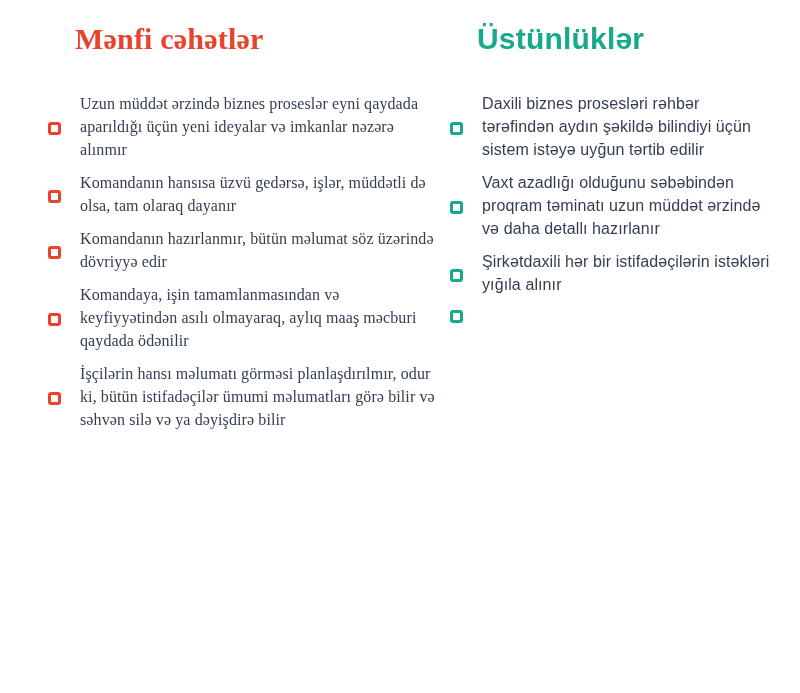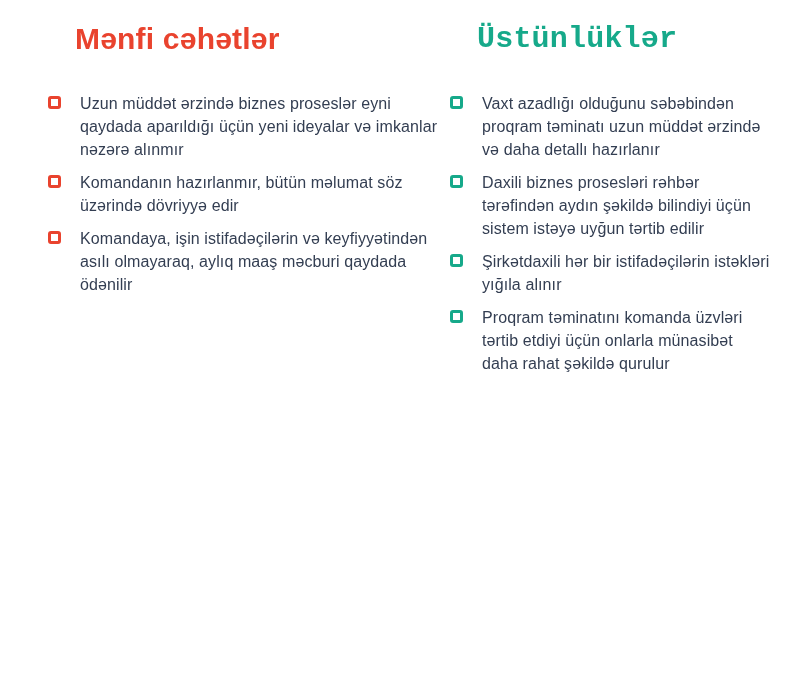--- a/index.html
+++ b/index.html
@@ -12,36 +12,36 @@
   html,body{width:800px;height:693px;}
   body{
     background:var(--background);
     font-family:"Liberation Sans","DejaVu Sans",sans-serif;
     color:var(--text);
     position:relative;
     overflow:hidden;
   }
   .canvas{position:absolute;inset:0;}
   .column{position:absolute;top:22px;}
-  .column-negative{left:48px;width:392px;}
+  .column-negative{left:48px;width:392px;font-family:Liberation Serif, serif;}
   .column-positive{left:450px;width:320px;}
   .column-title{
     font-size:30px;
     font-weight:bold;
     letter-spacing:0.2px;
     margin-left:27px;
     margin-bottom:36px;
     white-space:nowrap;
   }
   .column-negative .column-title{color:var(--negative);}
-  .column-positive .column-title{color:var(--positive);font-family:Liberation Mono, monospace;}
+  .column-positive .column-title{color:var(--positive);}
   ul.items{list-style:none;}
   li.item{
     display:flex;
-    align-items:flex-start;
+    align-items:center;
     margin-bottom:10px;
   }
   .checkbox{
     flex:0 0 auto;
     width:13px;
     height:13px;
     border-radius:3px;
     margin-top:4px;
     margin-right:19px;
   }
@@ -62,44 +62,51 @@
 
   <section class="column column-negative">
     <h2 class="column-title">Mənfi cəhətlər</h2>
     <ul class="items">
       <li class="item">
         <span class="checkbox"></span>
         <span class="item-text">Uzun müddət ərzində biznes proseslər eyni qaydada aparıldığı üçün yeni ideyalar və imkanlar nəzərə alınmır</span>
       </li>
       <li class="item">
         <span class="checkbox"></span>
+        <span class="item-text">Komandanın hansısa üzvü gedərsə, işlər, müddətli də olsa, tam olaraq dayanır</span>
+      </li>
+      <li class="item">
+        <span class="checkbox"></span>
         <span class="item-text">Komandanın hazırlanmır, bütün məlumat söz üzərində dövriyyə edir</span>
       </li>
       <li class="item">
         <span class="checkbox"></span>
-        <span class="item-text">Komandaya, işin istifadəçilərin və keyfiyyətindən asılı olmayaraq, aylıq maaş məcburi qaydada ödənilir</span>
+        <span class="item-text">Komandaya, işin tamamlanmasından və keyfiyyətindən asılı olmayaraq, aylıq maaş məcburi qaydada ödənilir</span>
+      </li>
+      <li class="item">
+        <span class="checkbox"></span>
+        <span class="item-text">İşçilərin hansı məlumatı görməsi planlaşdırılmır, odur ki, bütün istifadəçilər ümumi məlumatları görə bilir və səhvən silə və ya dəyişdirə bilir</span>
       </li>
     </ul>
   </section>
 
   <section class="column column-positive">
     <h2 class="column-title">Üstünlüklər</h2>
     <ul class="items">
       <li class="item">
         <span class="checkbox"></span>
-        <span class="item-text">Vaxt azadlığı olduğunu səbəbindən proqram təminatı uzun müddət ərzində və daha detallı hazırlanır</span>
+        <span class="item-text">Daxili biznes prosesləri rəhbər tərəfindən aydın şəkildə bilindiyi üçün sistem istəyə uyğun tərtib edilir</span>
       </li>
       <li class="item">
         <span class="checkbox"></span>
-        <span class="item-text">Daxili biznes prosesləri rəhbər tərəfindən aydın şəkildə bilindiyi üçün sistem istəyə uyğun tərtib edilir</span>
+        <span class="item-text">Vaxt azadlığı olduğunu səbəbindən proqram təminatı uzun müddət ərzində və daha detallı hazırlanır</span>
       </li>
       <li class="item">
         <span class="checkbox"></span>
         <span class="item-text">Şirkətdaxili hər bir istifadəçilərin istəkləri yığıla alınır</span>
       </li>
       <li class="item">
         <span class="checkbox"></span>
-        <span class="item-text">Proqram təminatını komanda üzvləri tərtib etdiyi üçün onlarla münasibət daha rahat şəkildə qurulur</span>
       </li>
     </ul>
   </section>
 
 </div>
 
 </body></html>

